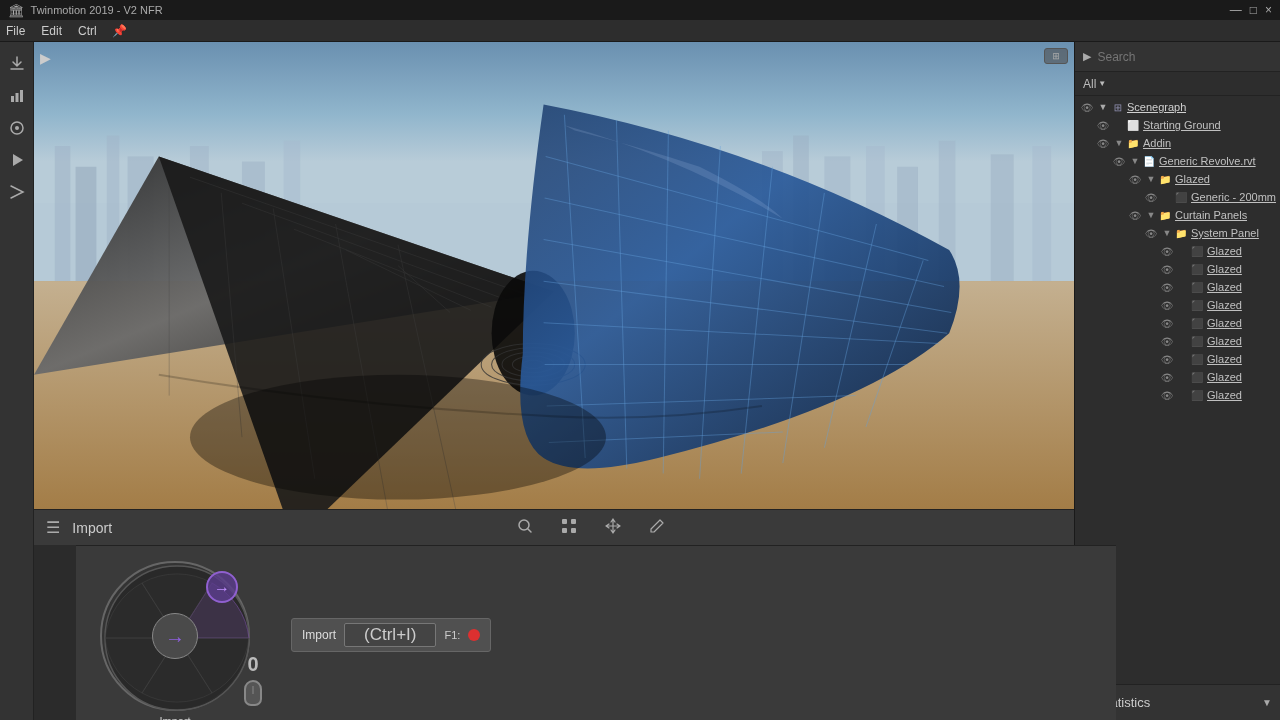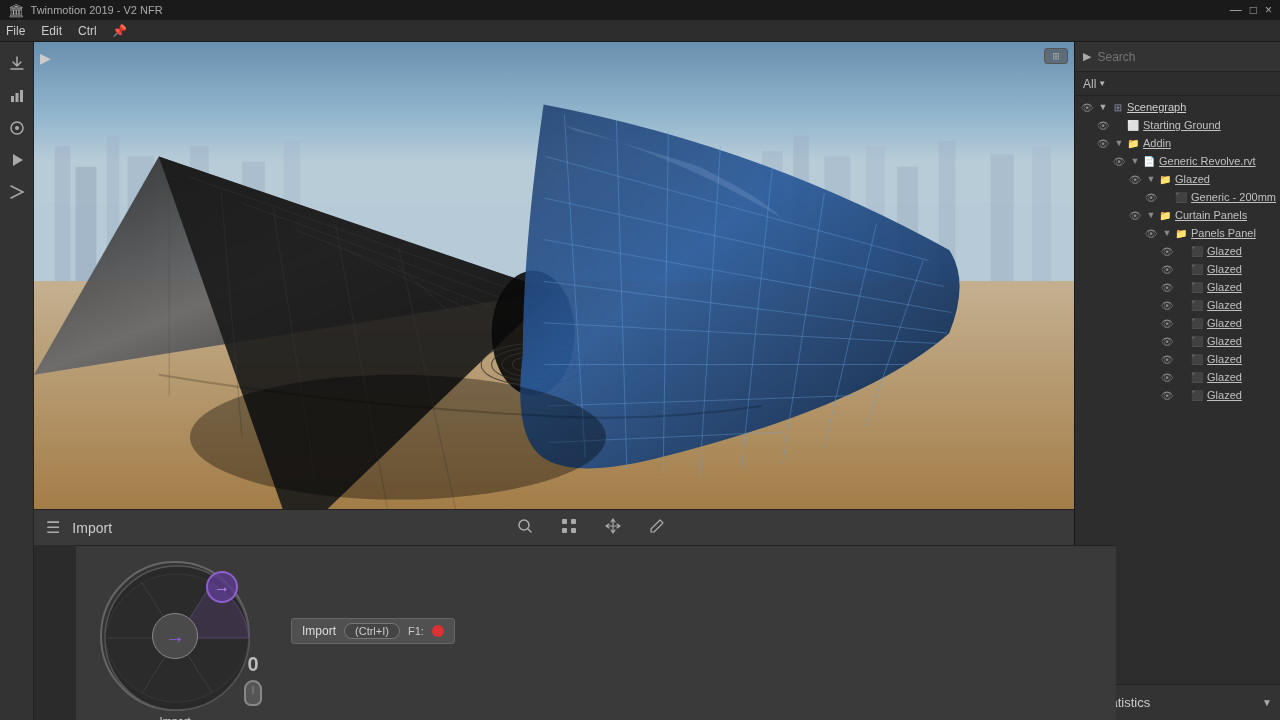--- a/index.html
+++ b/index.html
@@ -408,21 +408,21 @@
               <span style="color:#c090ff;font-size:16px;font-weight:bold;">→</span>
             </div>
           </div>
         </div>
 
         <div style="text-align:center;margin-top:4px;color:#ccc;font-size:11px;">Import</div>
       </div>
 
       <div id="tooltip" style="position:absolute;top:72px;left:215px;background:#505050;border:1px solid #666;border-radius:3px;padding:4px 10px;display:flex;align-items:center;gap:8px;white-space:nowrap;z-index:10;">
         <span style="color:#ddd;font-size:12px;">Import</span>
-        <span style="background:#444;border:1px solid #777;border-radius:8px;padding:1px 10px;font-size:11px;color:#ccc;">(Ctrl+I)</span>
+        <span style="background:#444;border:1px solid #777;border-radius:2px;padding:1px 19px;font-size:17px;color:#ccc;">(Ctrl+I)</span>
         <span style="color:#ccc;font-size:11px;">F1:</span>
         <span style="width:12px;height:12px;background:#dd3030;border-radius:50%;display:inline-block;"></span>
       </div>
 
       <div style="position:absolute;bottom:14px;left:168px;">
         <div style="font-size:20px;font-weight:bold;color:#bbb;margin-bottom:4px;text-align:center;">0</div>
         <div class="mouse-body">
           <div class="mouse-line"></div>
         </div>
       </div>
@@ -495,21 +495,21 @@
           <span class="eye-icon">👁</span>
           <span class="expand-icon">▼</span>
           <span class="item-icon" style="color:#c0a040;">📁</span>
           <span class="item-label">Curtain Panels</span>
         </div>
 
         <div class="tree-item indent-4">
           <span class="eye-icon">👁</span>
           <span class="expand-icon">▼</span>
           <span class="item-icon" style="color:#c0a040;">📁</span>
-          <span class="item-label">Panels Panel</span>
+          <span class="item-label">System Panel</span>
         </div>
 
         <div class="tree-item" style="margin-left:80px;">
           <span class="eye-icon">👁</span>
           <span style="width:12px;flex-shrink:0;"></span>
           <span class="item-icon" style="color:#8080a0;">⬛</span>
           <span class="item-label">Glazed</span>
         </div>
         <div class="tree-item" style="margin-left:80px;">
           <span class="eye-icon">👁</span>

